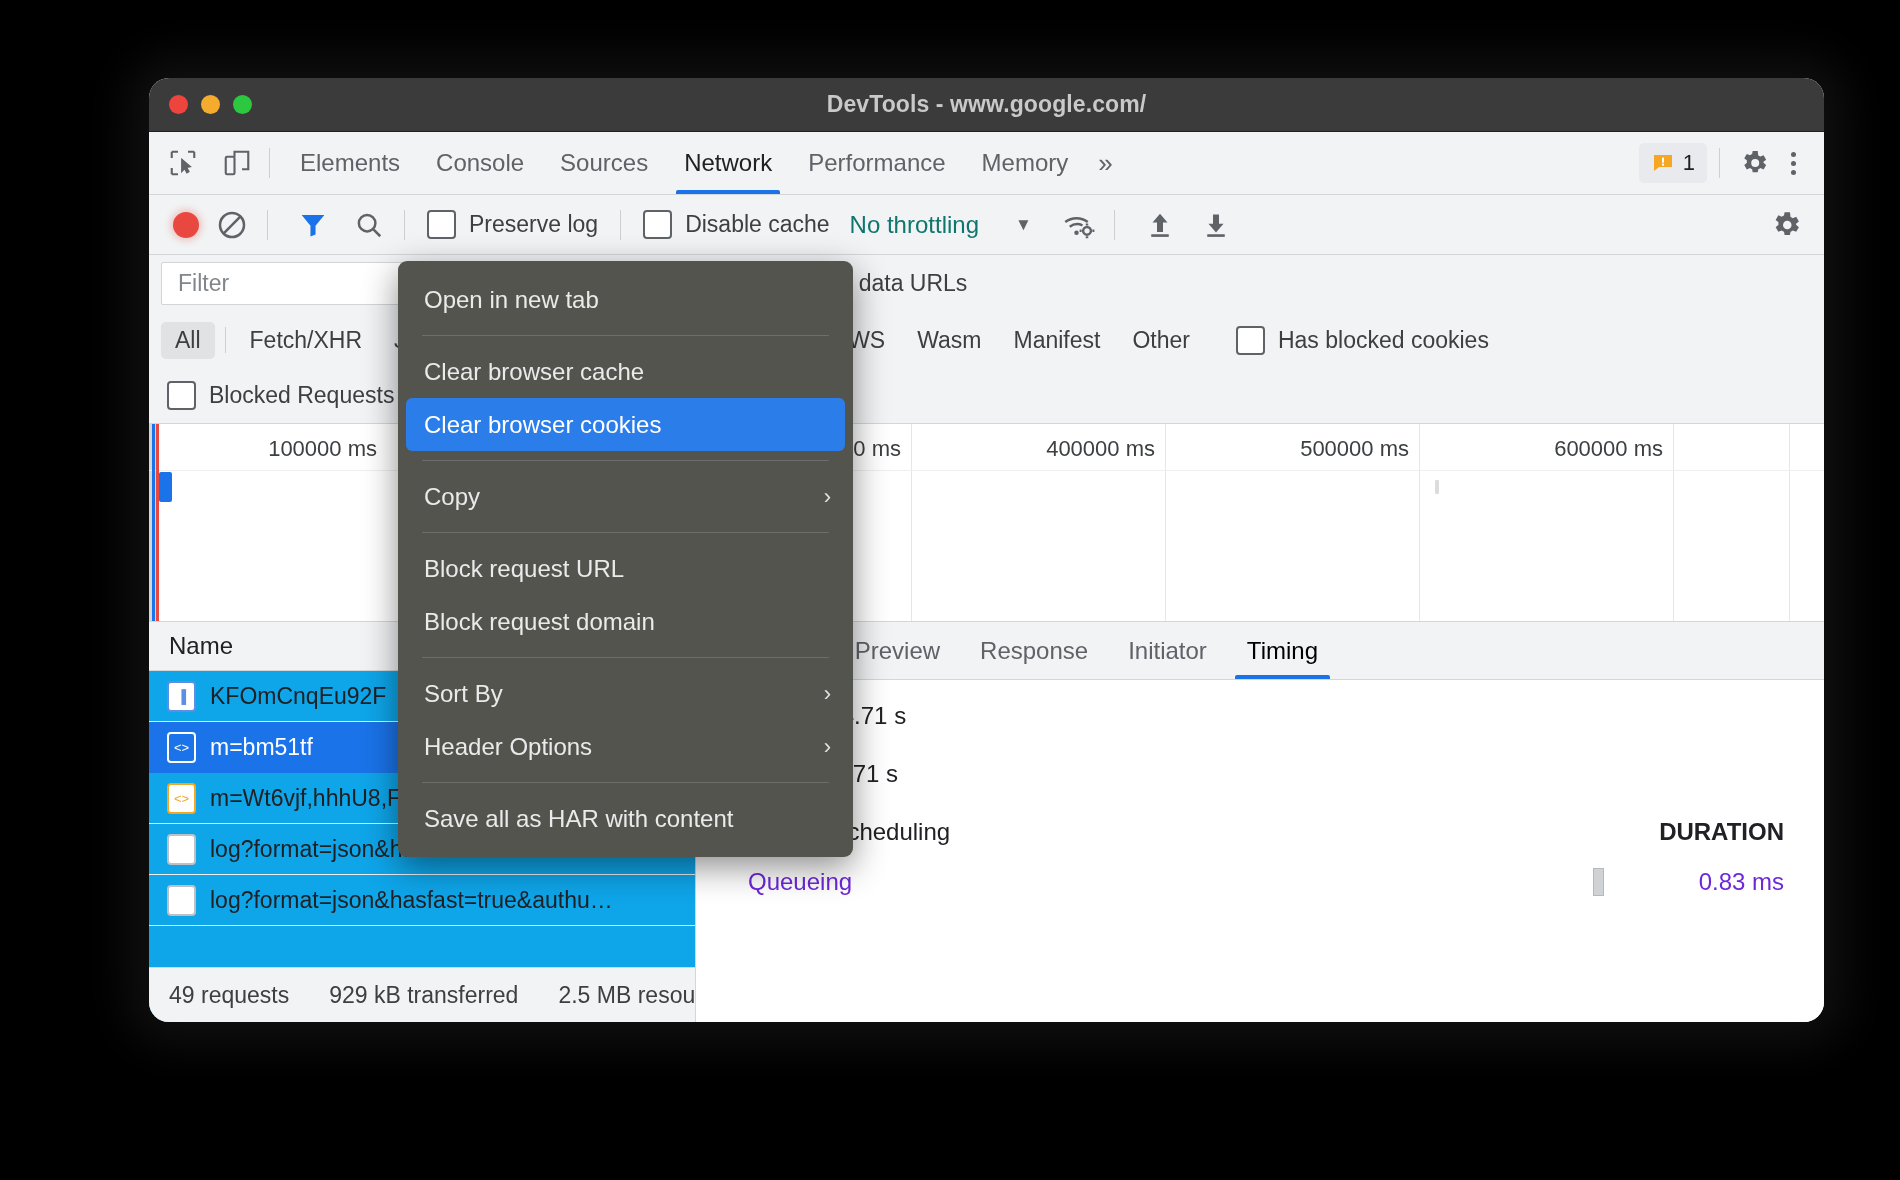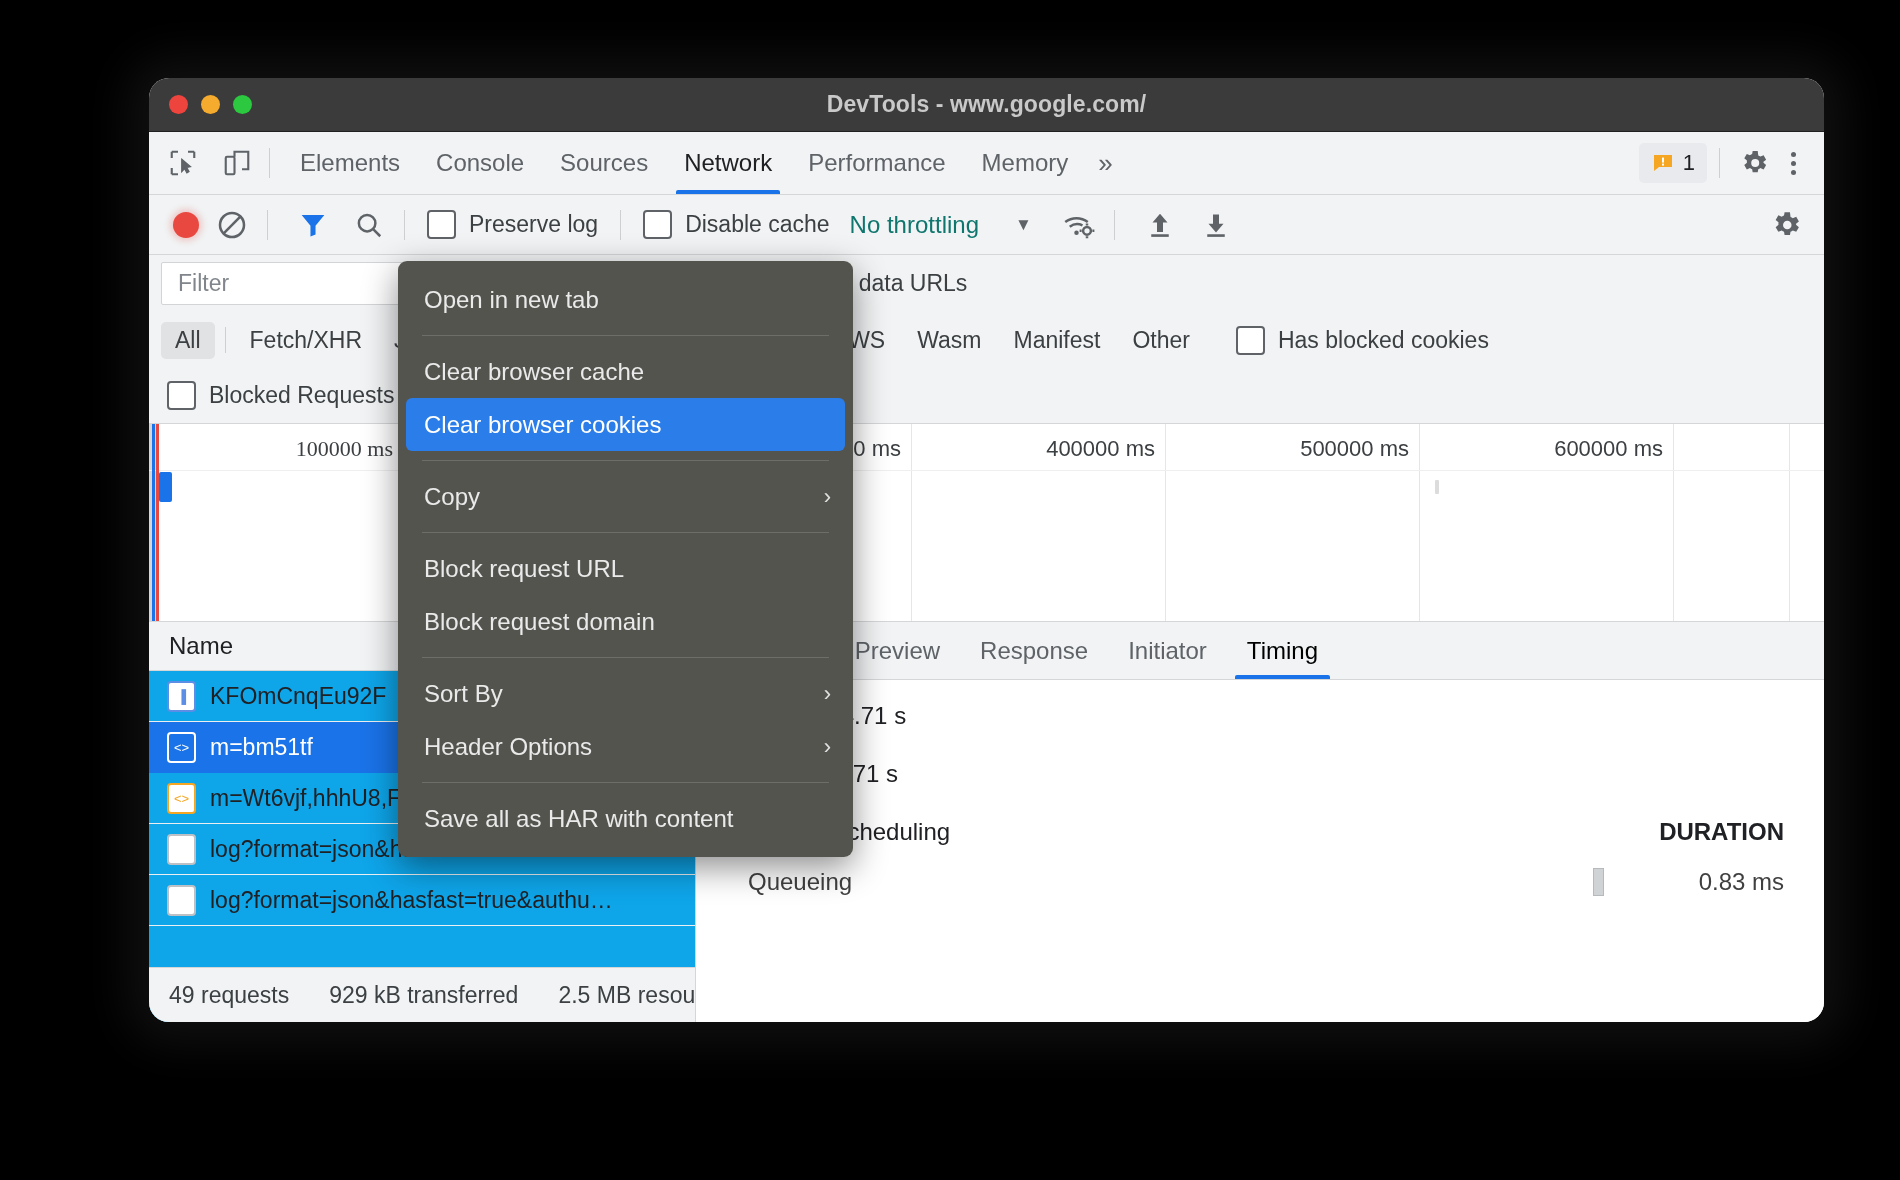--- a/index.html
+++ b/index.html
@@ -162,21 +162,21 @@
     height:57px;flex:0 0 57px;background:#f1f3f4;display:flex;align-items:center;
     border-bottom:1px solid #d4d6d8;padding-left:8px;
   }
   .stab{font-size:24px;color:#5f6368;padding:0 20px;height:57px;display:flex;align-items:center;position:relative;white-space:nowrap;}
   .stab.active{color:#000000;}
   .stab.active:after{content:"";position:absolute;left:8px;right:8px;bottom:0;height:4px;background:#1a73e8;border-radius:2px 2px 0 0;}
   .timing{padding:22px 0 0 26px;}
   .tline{font-size:24px;color:#202124;margin-bottom:30px;}
   .thead{display:flex;align-items:center;font-size:24px;color:#202124;margin:20px 0 22px 0;padding-right:40px;}
   .thead .dur{margin-left:auto;font-weight:bold;}
-  .trow{display:flex;font-size:24px;color:#404040;padding-left:26px;padding-right:40px;}
+  .trow{display:flex;font-size:24px;color:#6d28d9;padding-left:26px;padding-right:40px;}
   .trow .bar{width:9px;height:26px;background:#cfd3d6;border:1px solid #b6babd;margin-left:auto;}
   .trow .val{width:180px;text-align:right;}
 
   
   .ctxmenu{
     position:absolute;left:398px;top:261px;width:455px;
     background:#54544f;border-radius:9px;
     box-shadow:0 10px 34px rgba(0,0,0,.45);
     padding:12px 0;z-index:50;
   }
@@ -368,21 +368,21 @@
       <div class="ovgrid">
         <div class="ovtick" style="left:254px;"></div>
         <div class="ovtick" style="left:508px;"></div>
         <div class="ovtick" style="left:762px;"></div>
         <div class="ovtick" style="left:1016px;"></div>
         <div class="ovtick" style="left:1270px;"></div>
         <div class="ovtick" style="left:1524px;"></div>
         <div class="ovtick" style="left:1640px;"></div>
       </div>
       <div class="ovrule"></div>
-      <div class="ovlabel" style="left:254px;font-family:Liberation Serif, serif;">100000 ms</div>
+      <div class="ovlabel" style="left:238px;">100000 ms</div>
       <div class="ovlabel" style="left:508px;">200000 ms</div>
       <div class="ovlabel" style="left:762px;">300000 ms</div>
       <div class="ovlabel" style="left:1016px;">400000 ms</div>
       <div class="ovlabel" style="left:1270px;">500000 ms</div>
       <div class="ovlabel" style="left:1524px;">600000 ms</div>
       <div class="blueline"></div>
       <div class="redline"></div>
       <div class="reqbar"></div>
       <div class="reqbar2" style="left:646px;"></div>
       <div class="reqbar2" style="left:654px;"></div>

